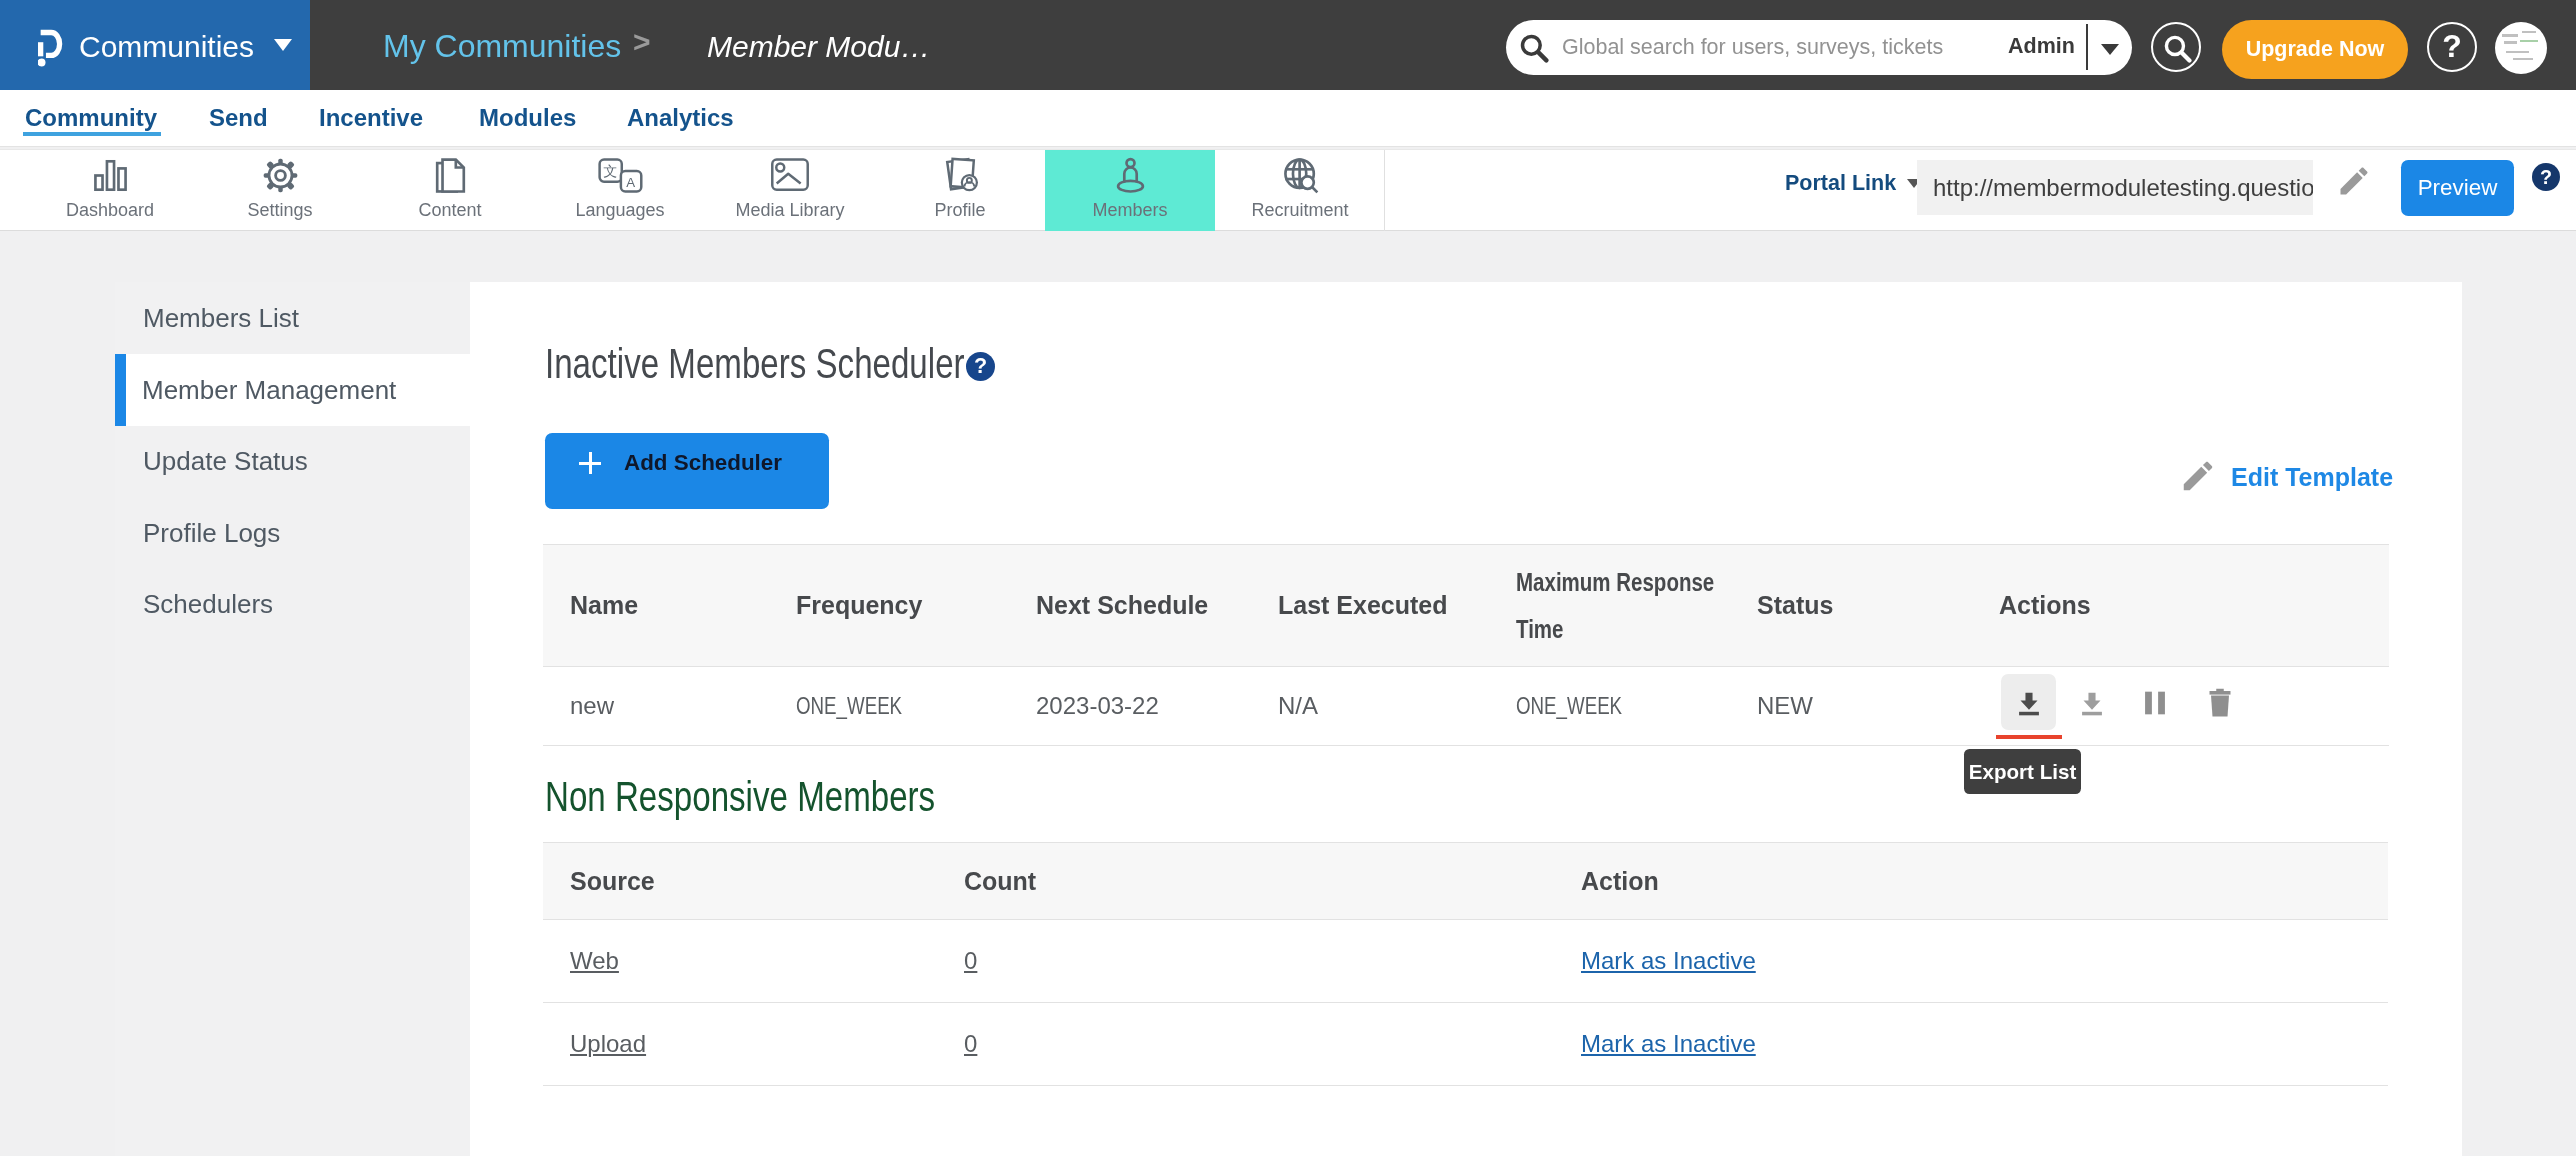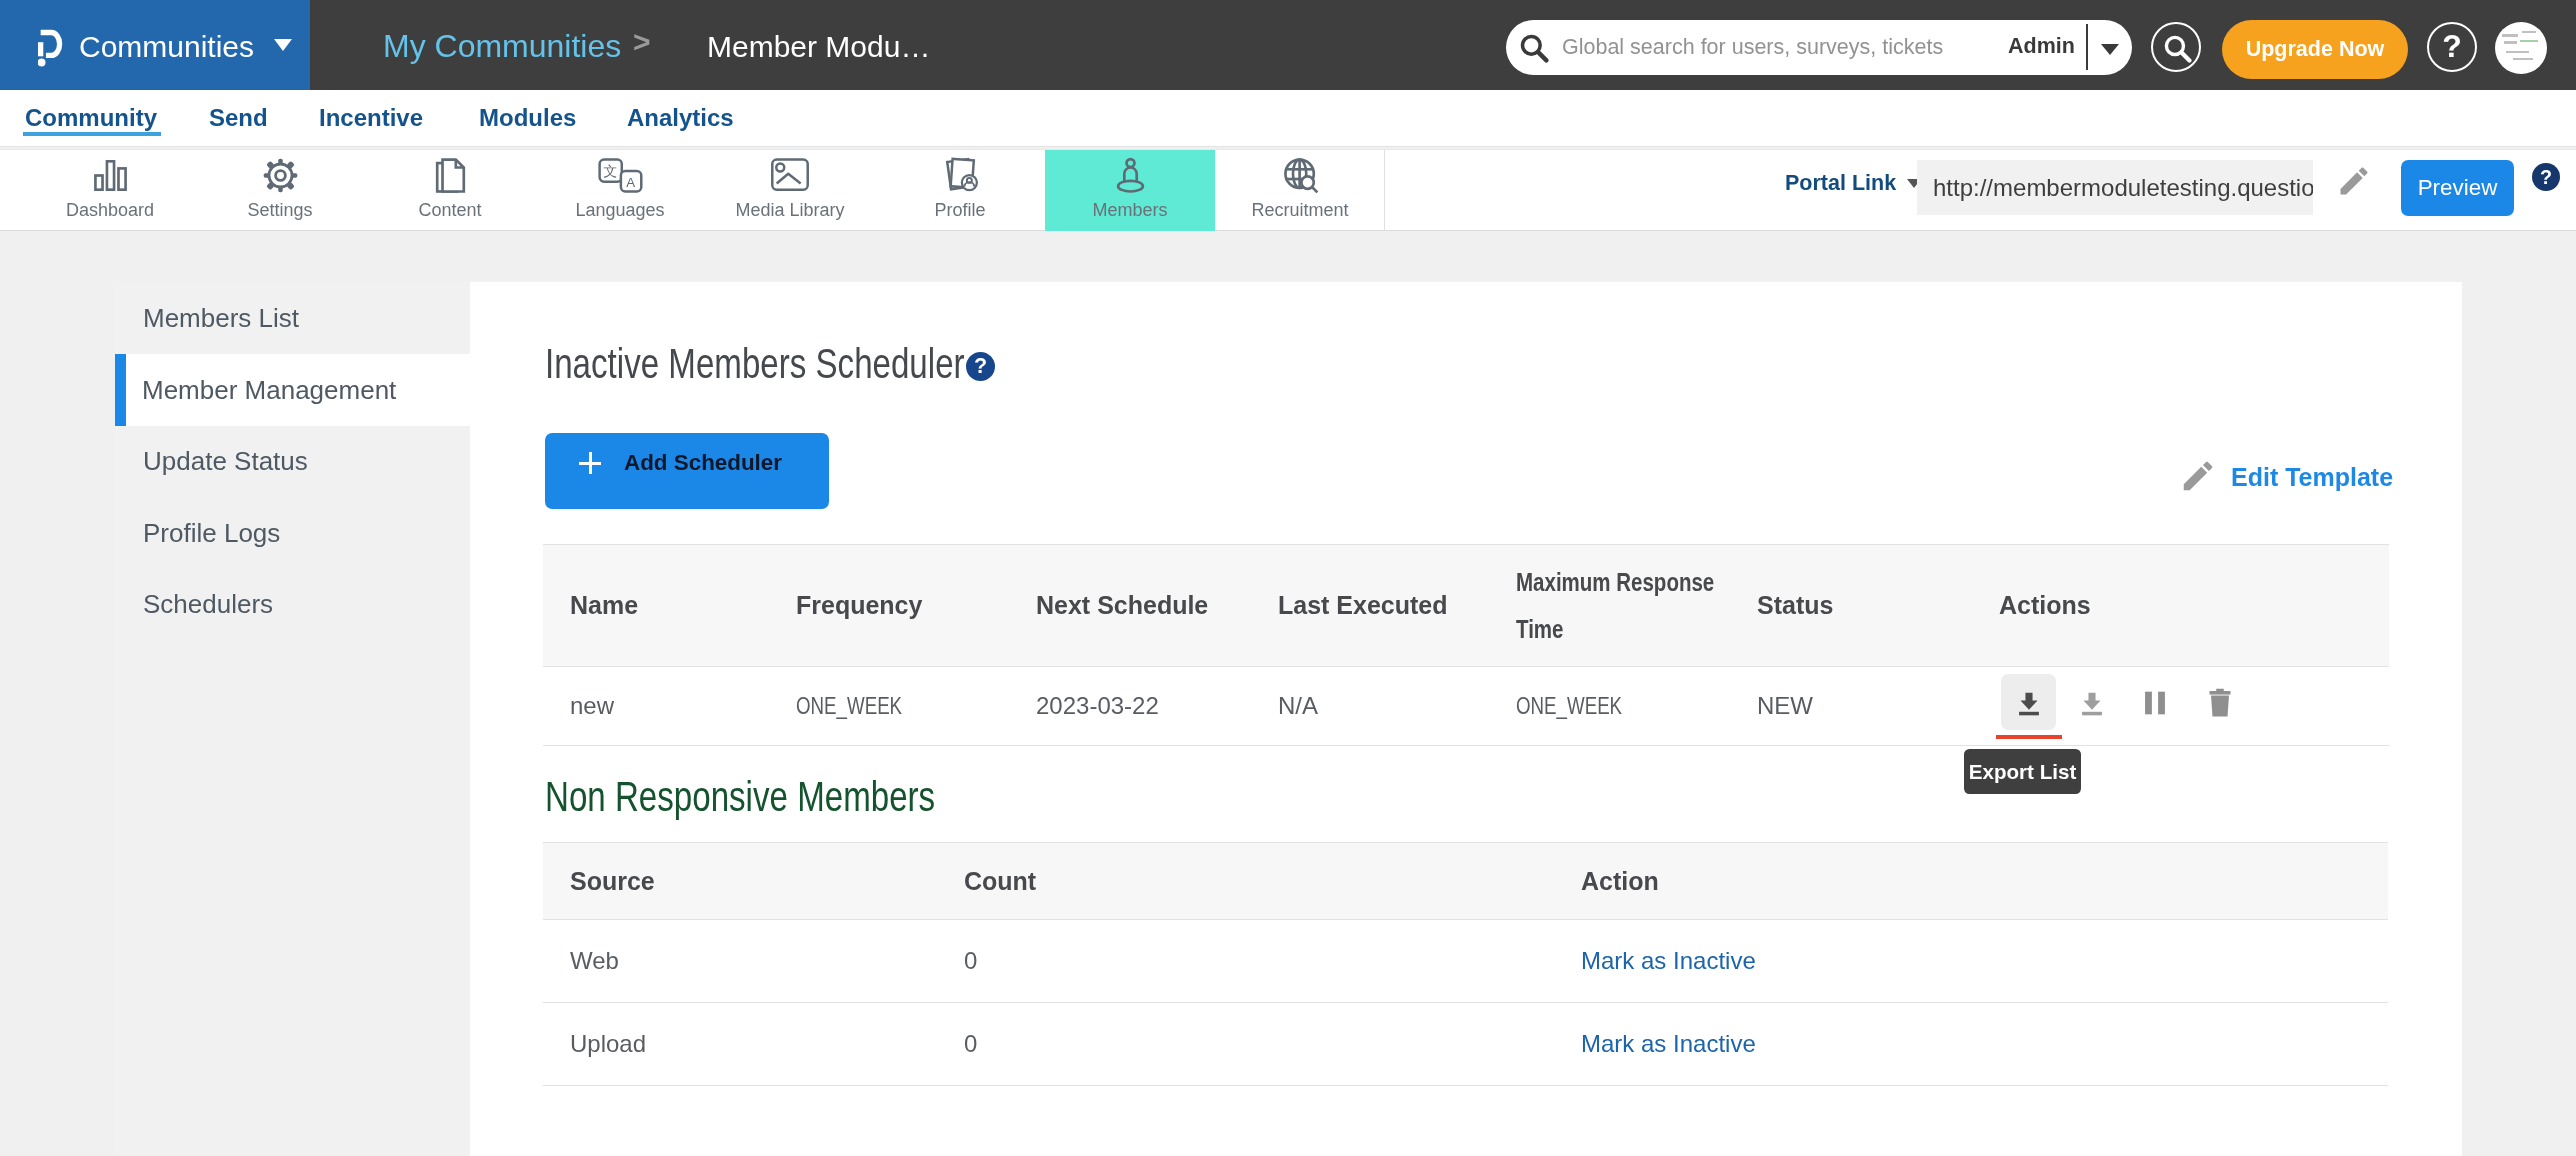--- a/index.html
+++ b/index.html
@@ -8,21 +8,21 @@
   .abs { position:absolute; }
 
   
   .topbar { position:absolute; left:0; top:0; width:2576px; height:90px; background:#3e3e3e; }
   .logobox { position:absolute; left:0; top:0; width:310px; height:90px; background:#2368ad; }
   .logobox .brand { position:absolute; left:79px; top:29.5px; color:#fff; font-size:30px; }
   .caret-down { display:inline-block; width:0; height:0; border-left:9.8px solid transparent; border-right:9.8px solid transparent; border-top:12.5px solid #fff; }
   .logobox .caret-down { position:absolute; left:274px; top:39px; }
   .crumb1 { position:absolute; left:383px; top:28px; color:#63c3ea; font-size:32px; }
   .crumbsep { position:absolute; left:633px; top:25px; color:#9a9a9a; font-size:30px; font-weight:bold; }
-  .crumb2 { position:absolute; left:707px; top:29.5px; color:#fff; font-size:30px; }
+  .crumb2 { position:absolute; left:707px; top:29.5px; color:#fff; font-size:30px;font-style:italic; }
 
   .searchpill { position:absolute; left:1506px; top:19.7px; width:626px; height:55px; background:#fff; border-radius:28px; }
   .searchpill .ph { position:absolute; left:56px; top:15px; color:#929292; font-size:21.5px; }
   .searchpill .admin { position:absolute; left:502px; top:14.3px; color:#3a3a3a; font-size:21.5px; font-weight:bold; }
   .searchpill .divider { position:absolute; left:580px; top:4.5px; width:1.8px; height:46px; background:#3a3a3a; }
   .searchpill .caret2 { position:absolute; left:595px; top:24px; width:0; height:0; border-left:9px solid transparent; border-right:9px solid transparent; border-top:11.6px solid #3a3a3a; }
   .circbtn { position:absolute; border:2.7px solid #fff; border-radius:50%; width:50px; height:50px; }
   .srchcirc { left:2151px; top:22.4px; }
   .helpcirc { left:2427px; top:22.4px; color:#fff; font-size:32px; font-weight:bold; text-align:center; line-height:45px; }
   .upgrade { position:absolute; left:2222px; top:19.7px; width:186px; height:59px; background:#f6a21e; border-radius:29.5px; color:#fff; font-size:21.5px; font-weight:bold; text-align:center; line-height:59px; }
@@ -67,21 +67,21 @@
 
   table.t { border-collapse:collapse; position:absolute; table-layout:fixed; }
   .t td, .t th { border-top:0.9px solid #e2e2e2; border-bottom:0.9px solid #e2e2e2; text-align:left; vertical-align:middle; font-weight:normal; }
   .t th { background:#f7f7f7; color:#47494c; font-size:25px; font-weight:bold; padding-left:27px; line-height:47px; }
   .t td { color:#595d61; font-size:24px; padding-left:27px; }
   .tbl1 { left:428px; top:262px; width:1845px; }
   .tbl1 th { height:122px; }
   .tbl1 td { height:79px; }
   .tbl2 { left:428px; top:560px; width:1845px; }
   .tbl2 th { height:77px; }
-  .tbl2 td { height:83px; }
+  .tbl2 td { height:83px;text-decoration:underline; }
   .sx82 { display:inline-block; transform:scaleX(0.82); transform-origin:0 50%; white-space:nowrap; line-height:47px; }
   .sx78 { display:inline-block; transform:scaleX(0.78); transform-origin:0 50%; white-space:nowrap; }
   .linkb { color:#1c64ab !important; }
 
   .acticons { position:absolute; left:1886px; top:392px; }
   .hoverbox { position:absolute; left:0; top:0; width:55px; height:56px; background:#ededed; border-radius:7.2px; }
   .redline { position:absolute; left:-5.4px; top:61px; width:66px; height:3.6px; background:#e8432d; }
   .tooltip { position:absolute; left:1849px; top:467px; width:117px; height:45px; background:#3f3f3f; border-radius:5.4px; color:#fff; font-size:20.6px; font-weight:bold; text-align:center; line-height:45px; }
   .h2a { position:absolute; left:430px; top:490px; font-size:43px; color:#14532d; }
 </style>

